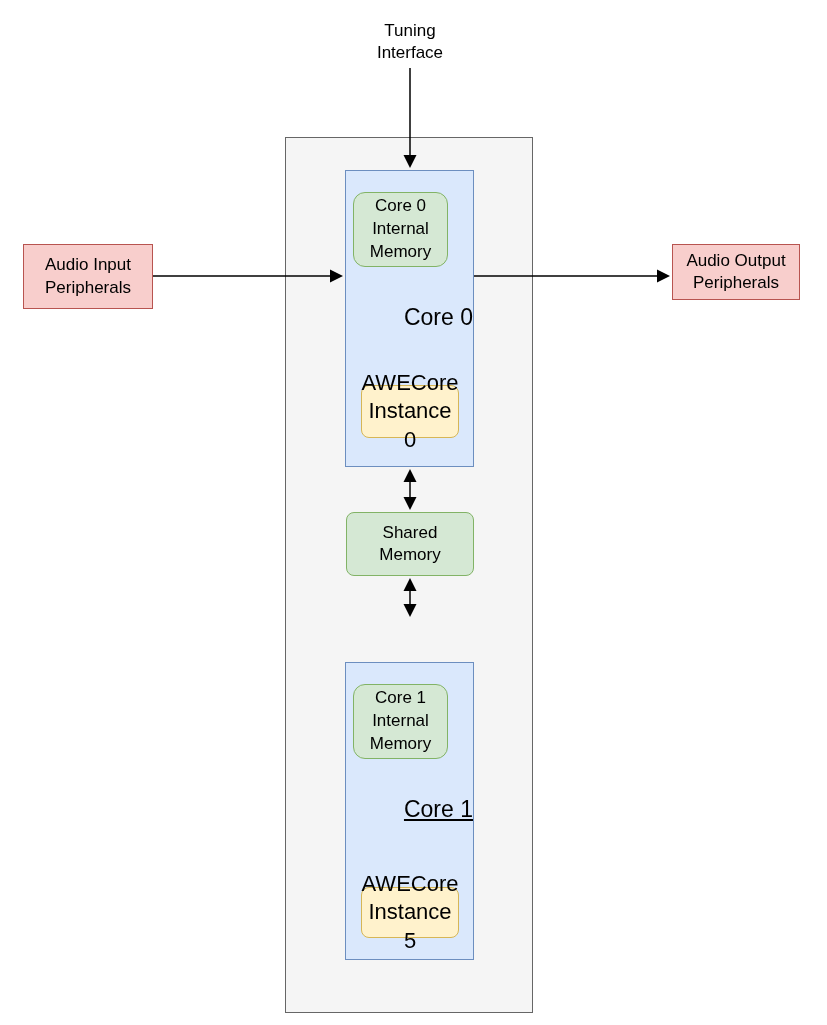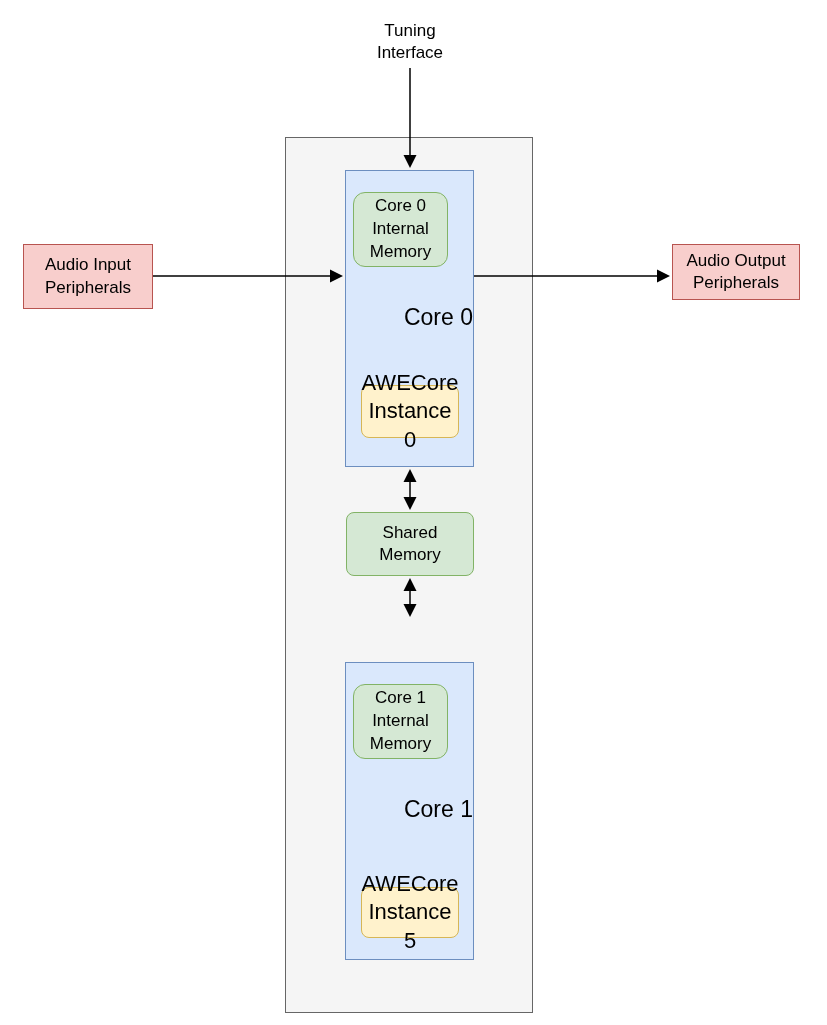--- a/index.html
+++ b/index.html
@@ -55,21 +55,21 @@
   .core-1 { left: 345px; top: 619px; height: 298px; margin-top: 43px; }
 
   .core-title {
     position: absolute;
     left: 0; width: 100%;
     text-align: right;
     font-size: 23px;
     line-height: 1.2;
   }
   .core-0 .core-title { top: 133px; }
-  .core-1 .core-title { top: 133px; }
+  .core-1 .core-title { top: 133px; text-decoration: underline; }
 
   
   .mem {
     position: absolute;
     box-sizing: border-box;
     background: var(--green-fill);
     border: 1px solid var(--green-border);
     border-radius: 12px;
     display: flex;
     align-items: center;

